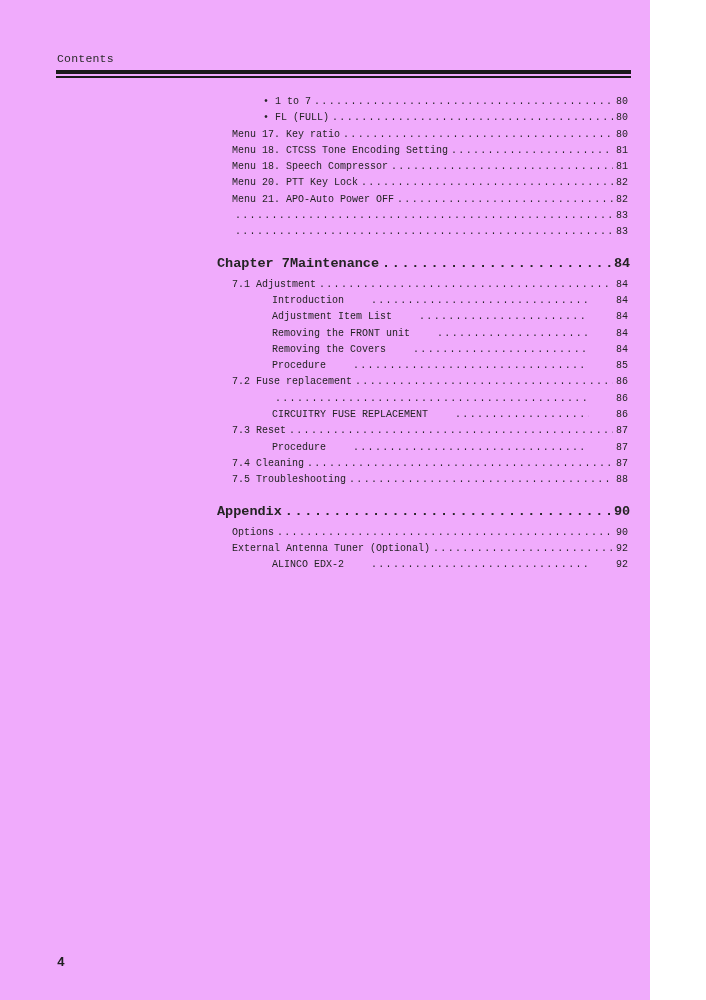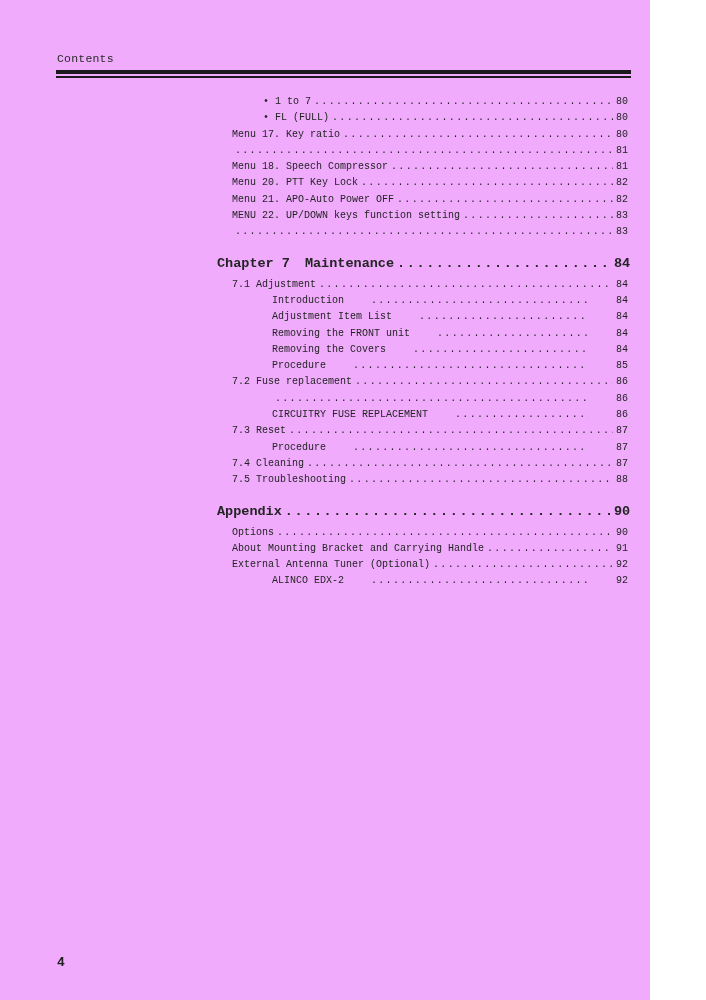--- a/index.html
+++ b/index.html
@@ -57,21 +57,21 @@
   .toc-row--bullet .toc-label::before { content: "\2022\00a0"; }
 
   .toc-row--chapter {
     padding-left: 217px;
     font-weight: bold;
     font-size: 13.5px;
     line-height: 22px;
     margin-top: 12px;
     margin-bottom: 2px;
   }
-  .chapter-title { margin-left: 15px; }
+  .chapter-title { }
 
   .toc-leader {
     flex: 1 1 auto;
     overflow: hidden;
     white-space: nowrap;
     padding-left: 3px;
     padding-right: 1px;
     min-width: 0;
   }
   .toc-leader::after {
@@ -120,40 +120,40 @@
     <span class="toc-label">FL (FULL)</span>
     <span class="toc-leader"></span>
     <span class="toc-page">80</span>
   </div>
       <div class="toc-row toc-row--l1">
     <span class="toc-label">Menu 17. Key ratio</span>
     <span class="toc-leader"></span>
     <span class="toc-page">80</span>
   </div>
       <div class="toc-row toc-row--l1">
+    <span class="toc-label">Menu 18. CTCSS Tone Encoding Setting</span>
     <span class="toc-leader"></span>
     <span class="toc-page">81</span>
   </div>
       <div class="toc-row toc-row--l1">
     <span class="toc-label">Menu 18. Speech Compressor</span>
     <span class="toc-leader"></span>
     <span class="toc-page">81</span>
   </div>
       <div class="toc-row toc-row--l1">
     <span class="toc-label">Menu 20. PTT Key Lock</span>
     <span class="toc-leader"></span>
     <span class="toc-page">82</span>
   </div>
       <div class="toc-row toc-row--l1">
     <span class="toc-label">Menu 21. APO-Auto Power OFF</span>
     <span class="toc-leader"></span>
     <span class="toc-page">82</span>
   </div>
       <div class="toc-row toc-row--l1">
-    <span class="toc-label">MENU 22. UP/DOWN keys function setting</span>
     <span class="toc-leader"></span>
     <span class="toc-page">83</span>
   </div>
       <div class="toc-row toc-row--l1">
     <span class="toc-leader"></span>
     <span class="toc-page">83</span>
   </div>
       <div class="toc-row toc-row--chapter">
     <span class="toc-label">Chapter 7<span class="chapter-title">Maintenance</span></span>
     <span class="toc-leader"></span>
@@ -227,25 +227,20 @@
     <span class="toc-label">Appendix</span>
     <span class="toc-leader"></span>
     <span class="toc-page">90</span>
   </div>
       <div class="toc-row toc-row--l1">
     <span class="toc-label">Options</span>
     <span class="toc-leader"></span>
     <span class="toc-page">90</span>
   </div>
       <div class="toc-row toc-row--l1">
-    <span class="toc-label">About Mounting Bracket and Carrying Handle</span>
-    <span class="toc-leader"></span>
-    <span class="toc-page">91</span>
-  </div>
-      <div class="toc-row toc-row--l1">
     <span class="toc-label">External Antenna Tuner (Optional)</span>
     <span class="toc-leader"></span>
     <span class="toc-page">92</span>
   </div>
       <div class="toc-row toc-row--l2">
     <span class="toc-label">ALINCO EDX-2</span>
     <span class="toc-leader"></span>
     <span class="toc-page">92</span>
   </div>
     </div>

